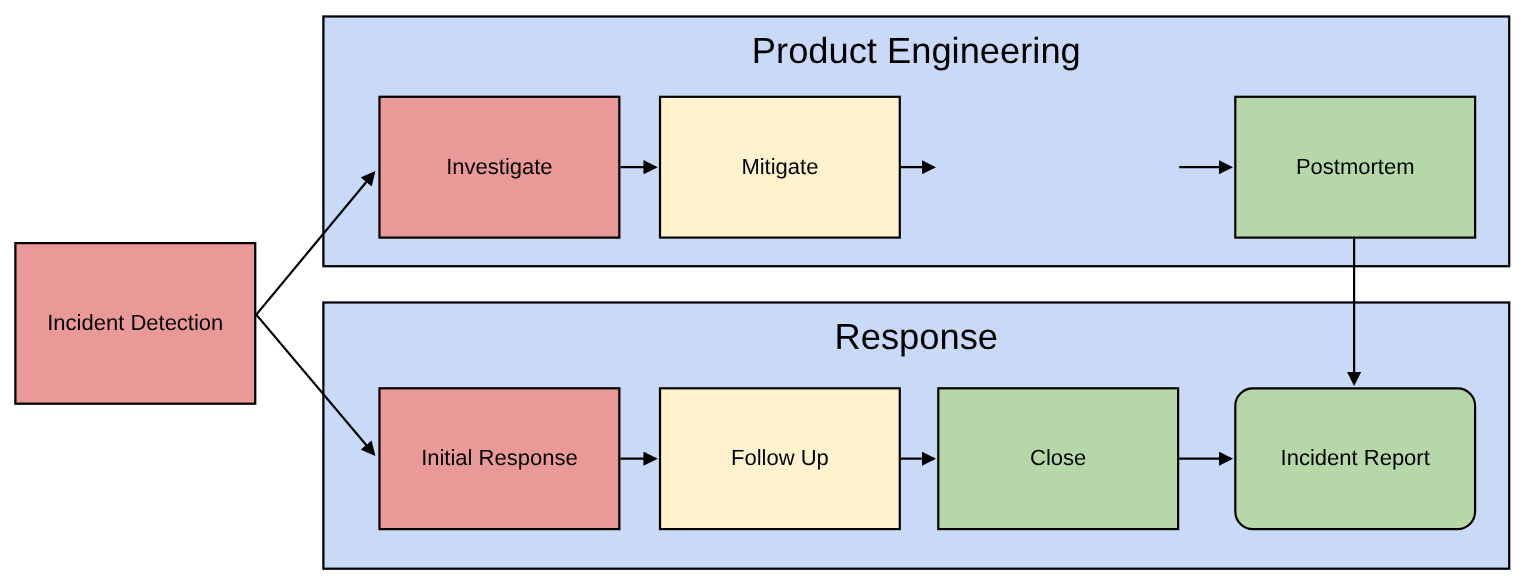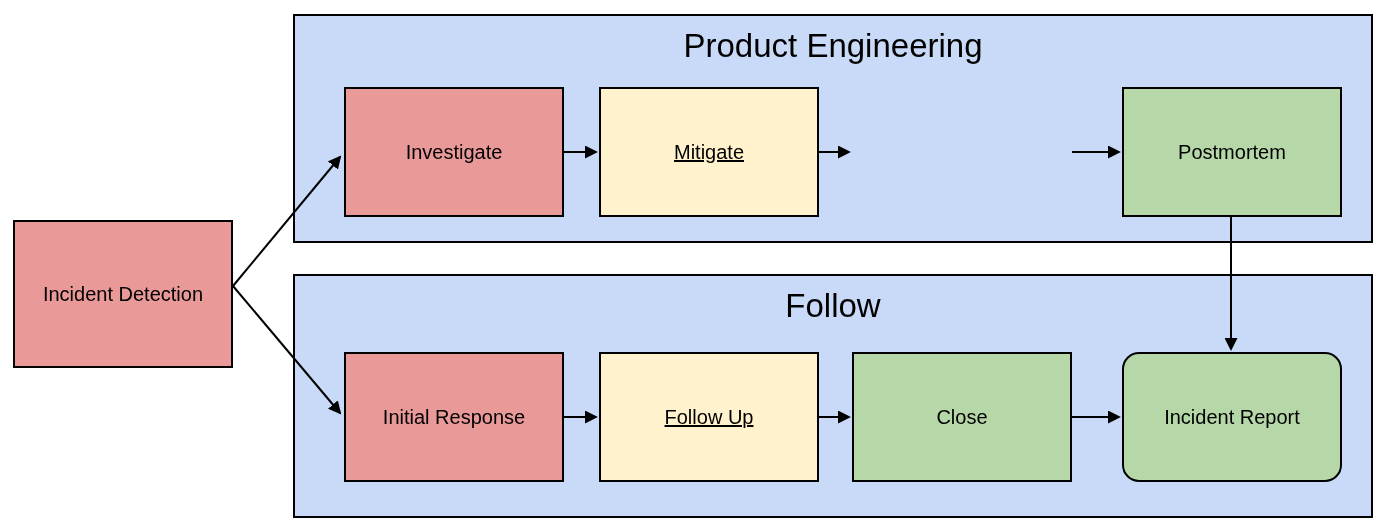--- a/index.html
+++ b/index.html
@@ -31,21 +31,21 @@
     position:absolute;
     box-sizing:border-box;
     border:2px solid var(--stroke,#000);
     display:flex;align-items:center;justify-content:center;
     text-align:center;
     font-size:20px;
     line-height:1.35;
   }
   .node .label{max-width:175px;}
   .fill-red{background:var(--node-red,#ea9999);}
-  .fill-yellow{background:var(--node-yellow,#fff2cc);text-decoration:underline;}
+  .fill-yellow{background:var(--node-yellow,#fff2cc);}
   .fill-green{background:var(--node-green,#b6d7a8);}
 
   .n-start{left:13px;top:220px;width:220px;height:148px;}
   .n-investigate{left:344px;top:87px;width:220px;height:130px;}
   .n-mitigate{left:599px;top:87px;width:220px;height:130px;}
   .n-fix{left:852px;top:87px;width:220px;height:130px;}
   .n-postmortem{left:1122px;top:87px;width:220px;height:130px;}
   .n-initial-response{left:344px;top:352px;width:220px;height:130px;}
   .n-follow-up{left:599px;top:352px;width:220px;height:130px;}
   .n-close{left:852px;top:352px;width:220px;height:130px;}
@@ -60,21 +60,21 @@
 </style>
 </head>
 <body>
 
 <div class="canvas">
 
   <div class="lane lane-pe">
     <div class="lane-title">Product Engineering</div>
   </div>
   <div class="lane lane-support">
-    <div class="lane-title">Follow</div>
+    <div class="lane-title">Response</div>
   </div>
 
   <div class="node fill-red n-start">
     <span class="label">Incident Detection</span>
   </div>
 
   <div class="node fill-red n-investigate">
     <span class="label">Investigate</span>
   </div>
   <div class="node fill-yellow n-mitigate">

